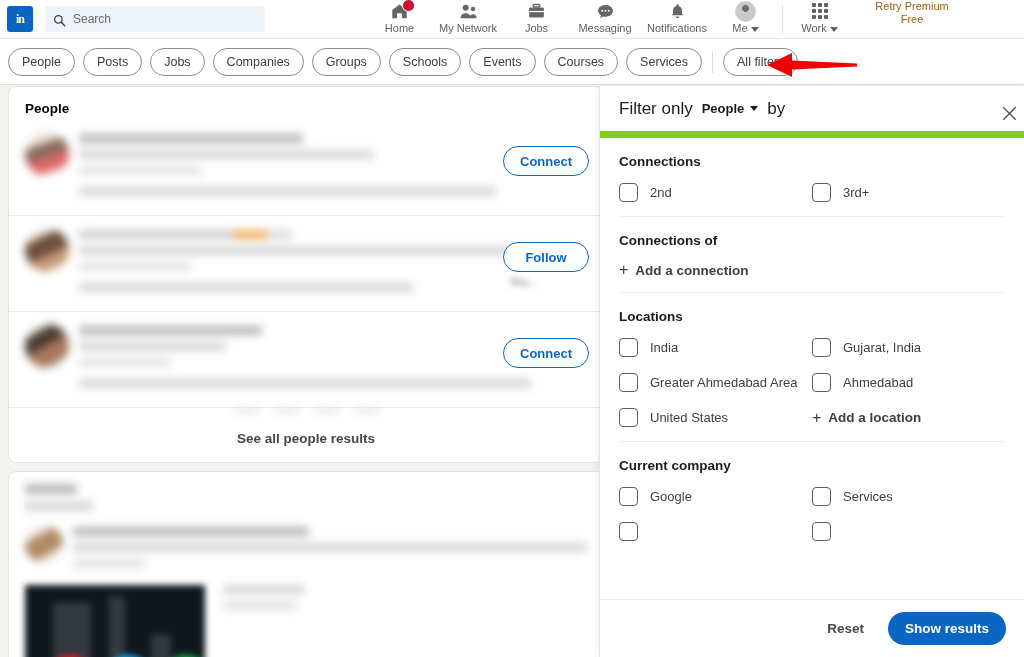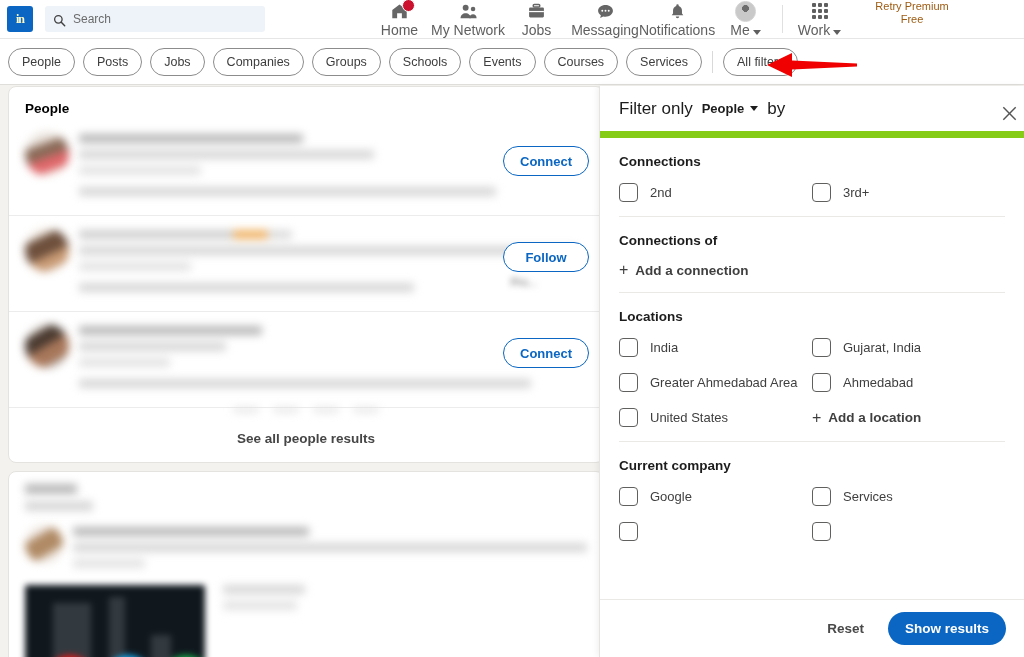--- a/index.html
+++ b/index.html
@@ -42,21 +42,21 @@
   .search-input::placeholder { color: #6b6b6b; }
 
   .nav-items { display: flex; align-items: flex-start; margin-left: 102px; height: 39px; }
   .nav-item {
     display: flex; flex-direction: column; align-items: center;
     justify-content: flex-start; padding-top: 2px;
     width: 65px; height: 39px; cursor: pointer; position: relative;
   }
   .nav-item.wide { width: 72px; }
   .nav-icon { height: 19px; display: flex; align-items: center; justify-content: center; position: relative; }
-  .nav-label { font-size: 14px; color: #5f5f5f; margin-top: 1px; white-space: nowrap; }
+  .nav-label { font-size: 11px; color: #5f5f5f; margin-top: 1px; white-space: nowrap; }
   .badge-dot {
     position: absolute; top: -3px; right: -6px;
     width: 13px; height: 13px; background: #cb112d;
     border-radius: 50%; border: 1.5px solid #fff;
   }
   .nav-divider { width: 1px; height: 28px; background: #e0e0e0; margin: 0 4px; align-self: center; }
   .avatar-img {
     width: 21px; height: 21px; border-radius: 50%;
     background: radial-gradient(circle at 50% 34%, #6d6d6d 0 22%, #c9c9c9 23% 100%);
     border: 1px solid #d0d0d0; overflow: hidden;

